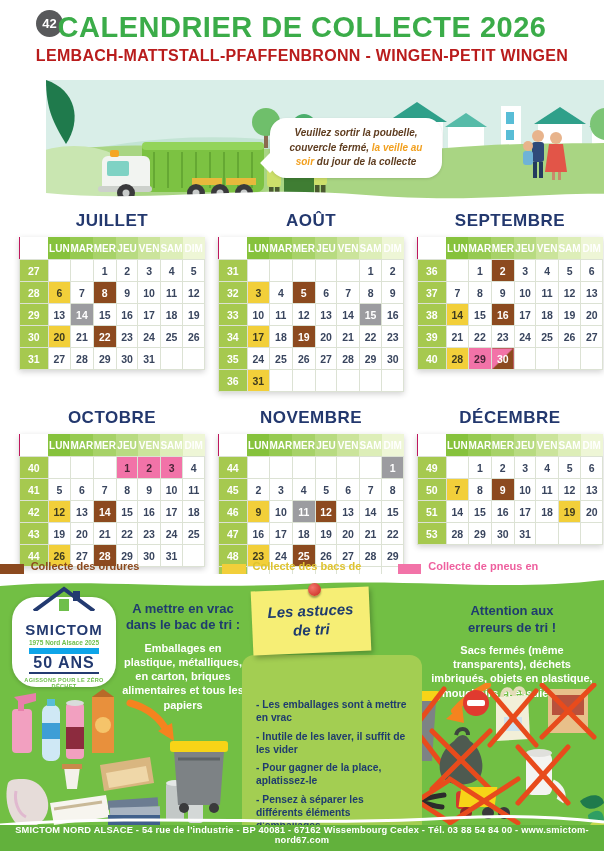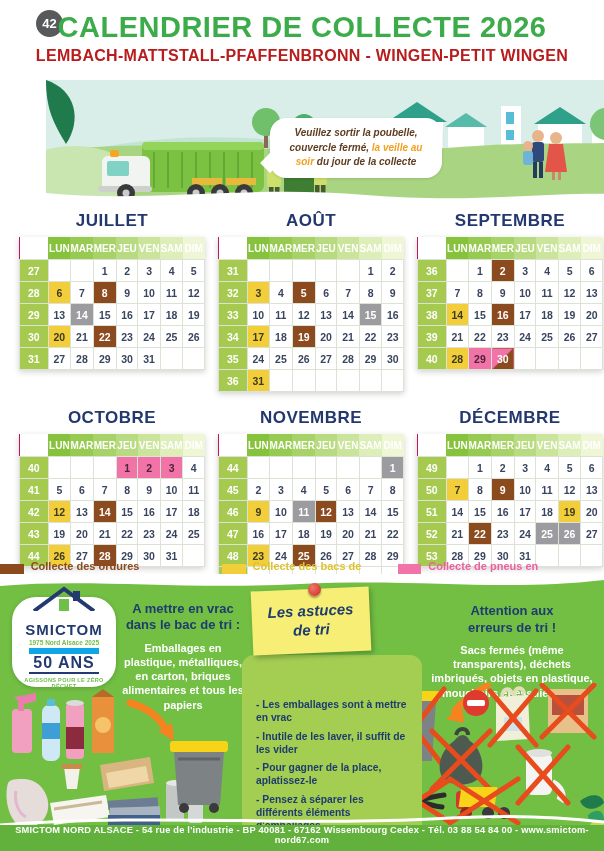--- a/index.html
+++ b/index.html
@@ -616,30 +616,20 @@
                 <td class="sem">51</td>
                 <td class="day t-p">14</td>
                 <td class="day t-p">15</td>
                 <td class="day t-p">16</td>
                 <td class="day t-p">17</td>
                 <td class="day t-p">18</td>
                 <td class="day t-Y">19</td>
                 <td class="day t-p">20</td>
               </tr>
               <tr>
-                <td class="sem">52</td>
-                <td class="day t-p">21</td>
-                <td class="day t-B">22</td>
-                <td class="day t-p">23</td>
-                <td class="day t-p">24</td>
-                <td class="day t-G">25</td>
-                <td class="day t-G">26</td>
-                <td class="day t-p">27</td>
-              </tr>
-              <tr>
                 <td class="sem">53</td>
                 <td class="day t-p">28</td>
                 <td class="day t-p">29</td>
                 <td class="day t-p">30</td>
                 <td class="day t-p">31</td>
                 <td class="day t-e"></td>
                 <td class="day t-e"></td>
                 <td class="day t-e"></td>
               </tr>
             </tbody>

